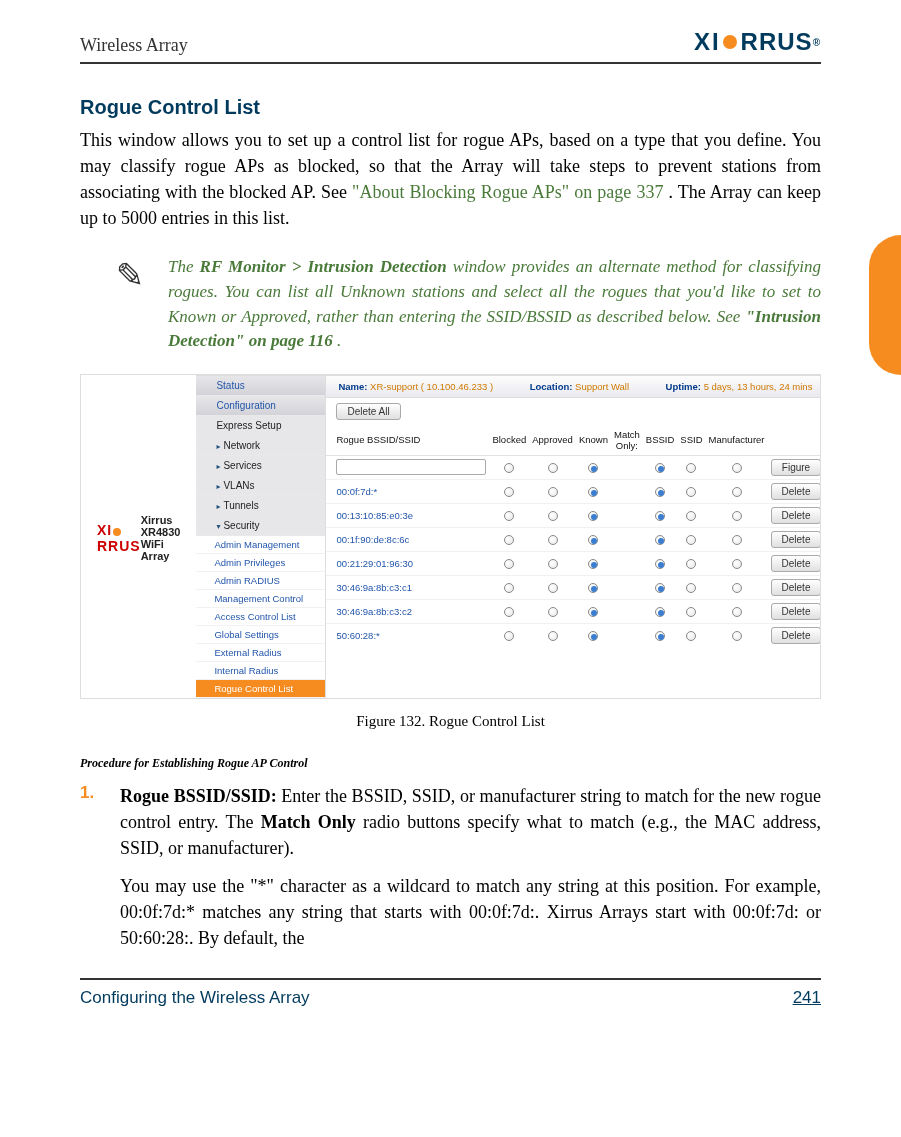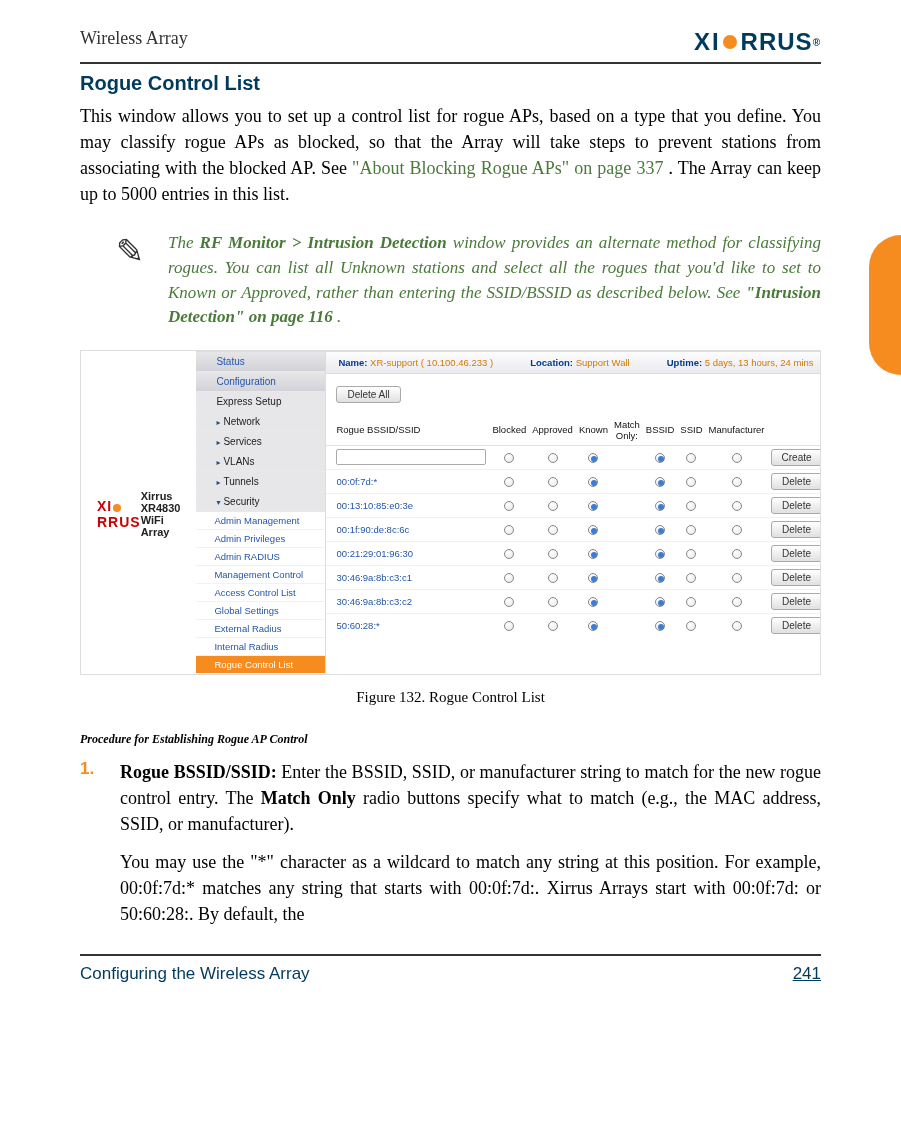--- a/index.html
+++ b/index.html
@@ -11,24 +11,24 @@
     margin: 0 auto;
     position: relative;
   }
   .page {
     padding: 28px 80px 20px 80px;
     position: relative;
   }
   .page-header {
     display: flex;
     justify-content: space-between;
-    align-items: flex-start;
+    align-items: flex-end;
     border-bottom: 2px solid #333;
     padding-bottom: 6px;
-    margin-bottom: 8px;
+    margin-bottom: 32px;
   }
   .page-header-title {
     font-size: 18px;
     color: #333;
   }
   .logo {
     display: flex;
     align-items: center;
     font-family: Arial, sans-serif;
     font-weight: 900;
@@ -184,21 +184,21 @@
     justify-content: space-between;
     gap: 20px;
     padding: 5px 12px;
     background: linear-gradient(#fdfdfd,#e9e9ef);
     border-bottom: 1px solid #ddd;
     font-size: 9.5px;
   }
   .shot-info .lbl { color: #003a8c; font-weight: bold; }
   .shot-info .val { color: #d07a00; }
   .shot-toolbar {
-    padding: 12px 10px;
+    padding: 5px 10px;
   }
   .btn {
     display: inline-block;
     padding: 2px 10px;
     border: 1px solid #aaa;
     border-radius: 3px;
     background: linear-gradient(#fff,#e0e0e0);
     font-size: 10px;
     color: #333;
     cursor: pointer;
@@ -379,21 +379,21 @@
             <tbody id="rogue-rows">
                 <tr class="input-row">
                   <td class="left"><input type="text" style=""></td>
                   <td><span class="radio-dot"></span></td>
                   <td><span class="radio-dot"></span></td>
                   <td><span class="radio-dot sel"></span></td>
                   <td></td>
                   <td><span class="radio-dot sel"></span></td>
                   <td><span class="radio-dot"></span></td>
                   <td><span class="radio-dot"></span></td>
-                  <td><span class="btn">Create</span></td>
+                  <td><span class="btn">Figure</span></td>
                 </tr>
                 <tr>
                   <td class="left">00:0f:7d:*</td>
                   <td><span class="radio-dot"></span></td>
                   <td><span class="radio-dot"></span></td>
                   <td><span class="radio-dot sel"></span></td>
                   <td></td>
                   <td><span class="radio-dot sel"></span></td>
                   <td><span class="radio-dot"></span></td>
                   <td><span class="radio-dot"></span></td>

